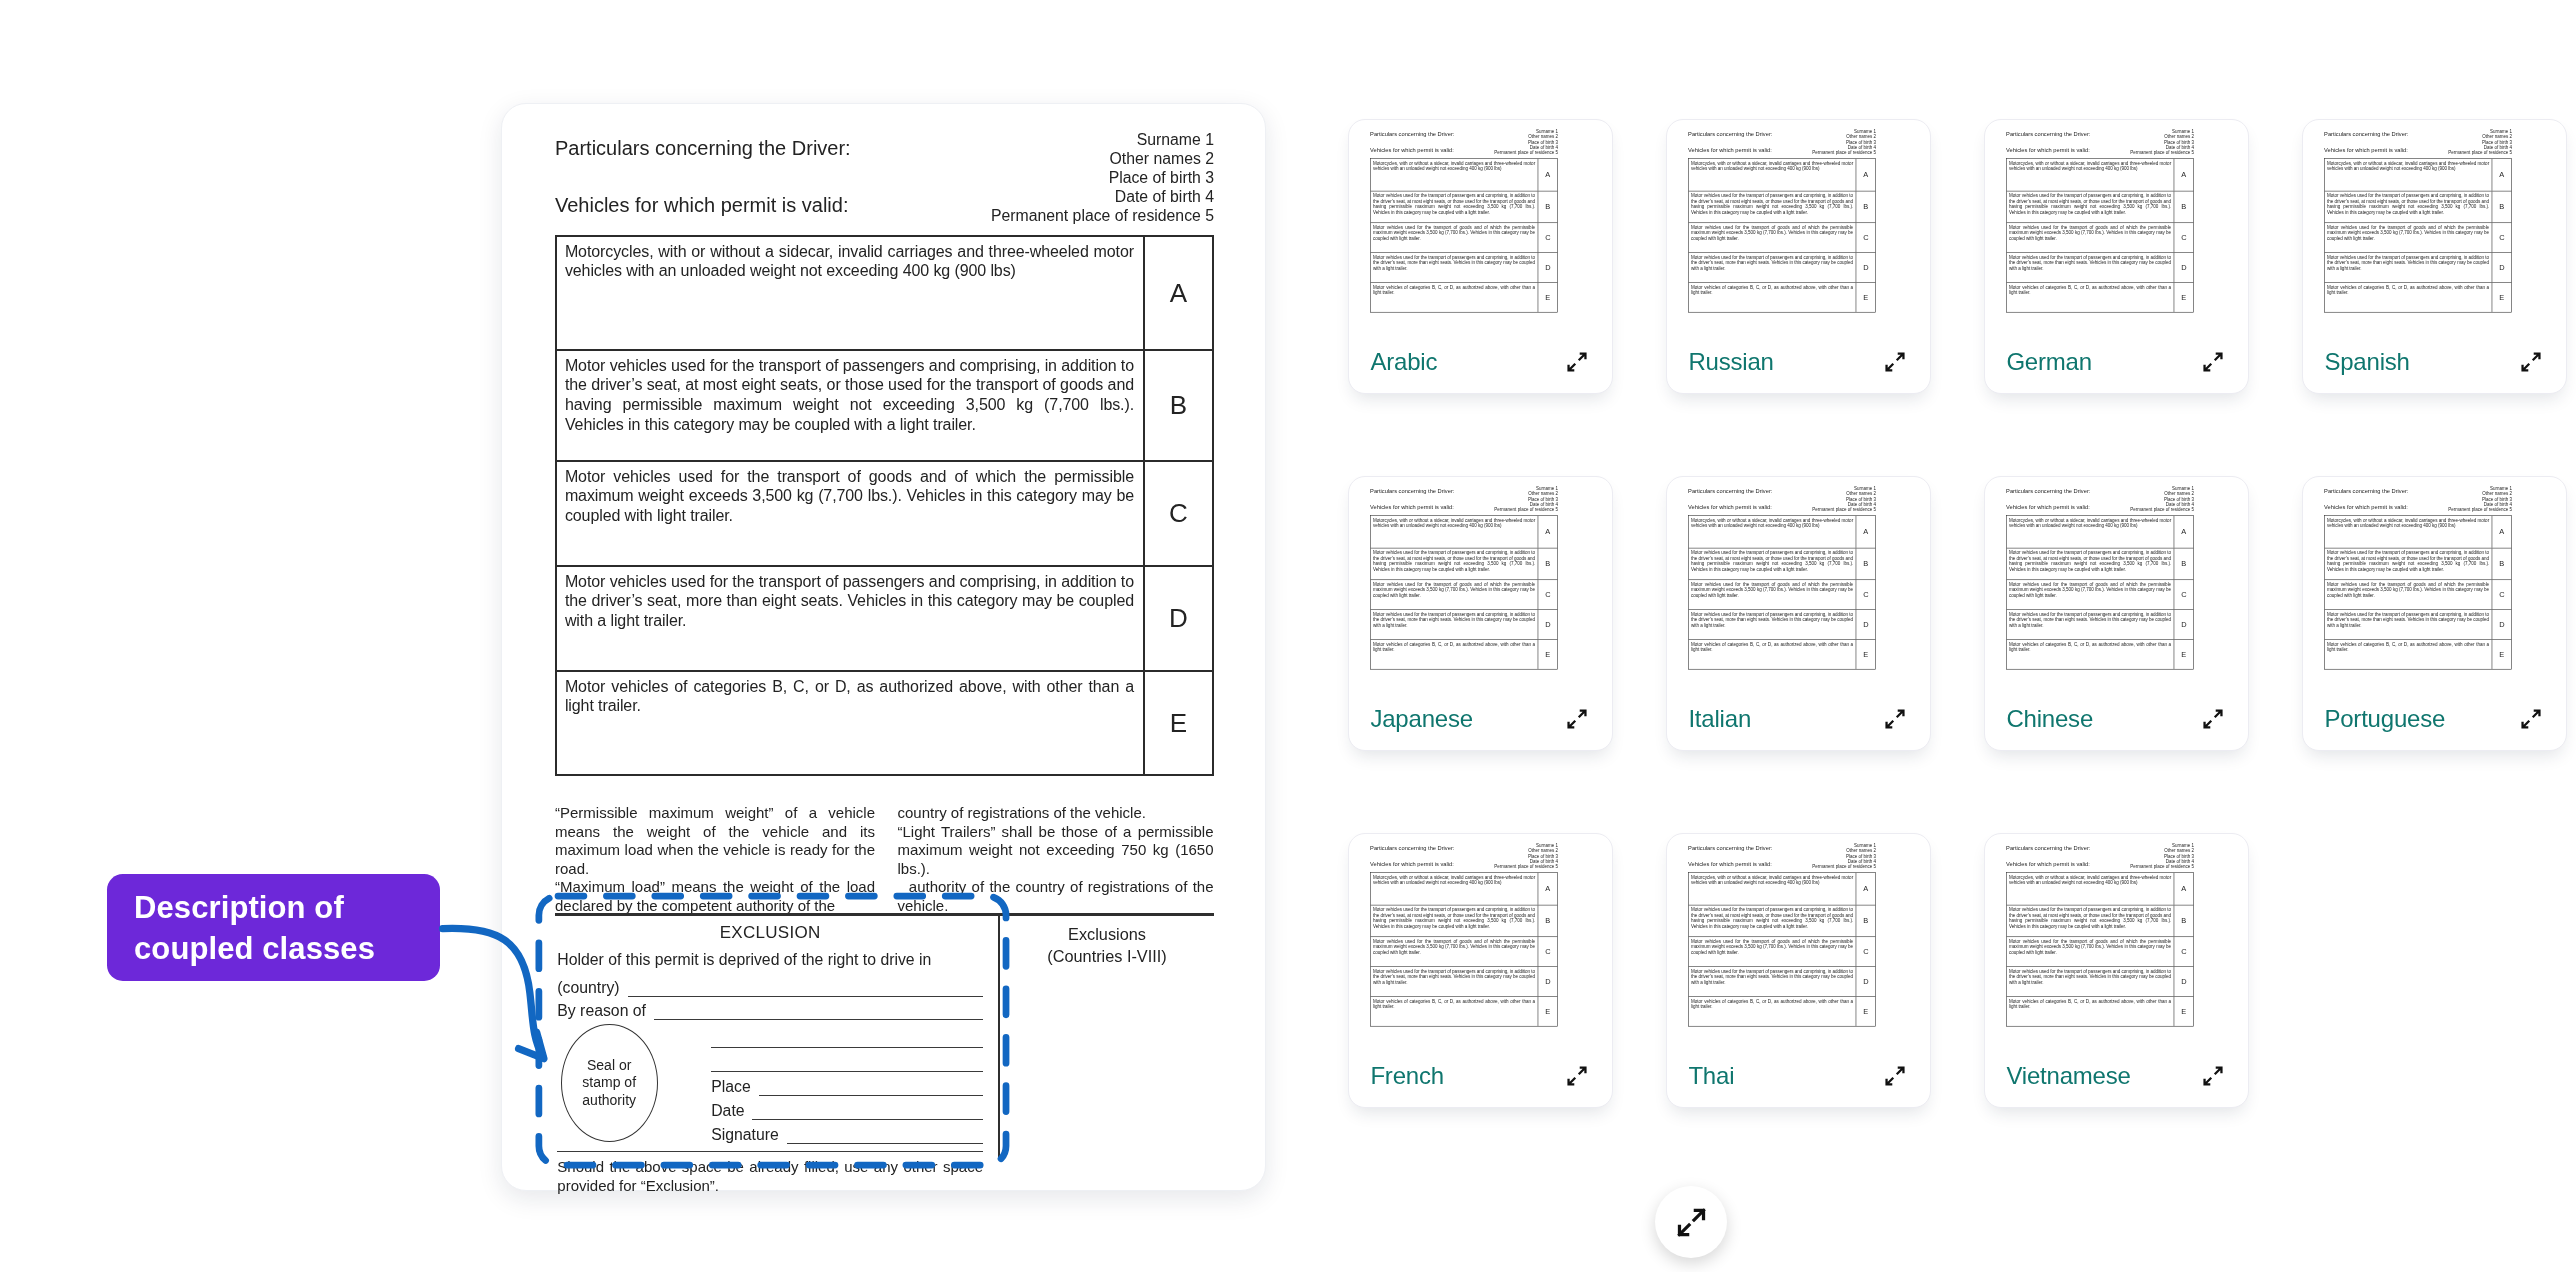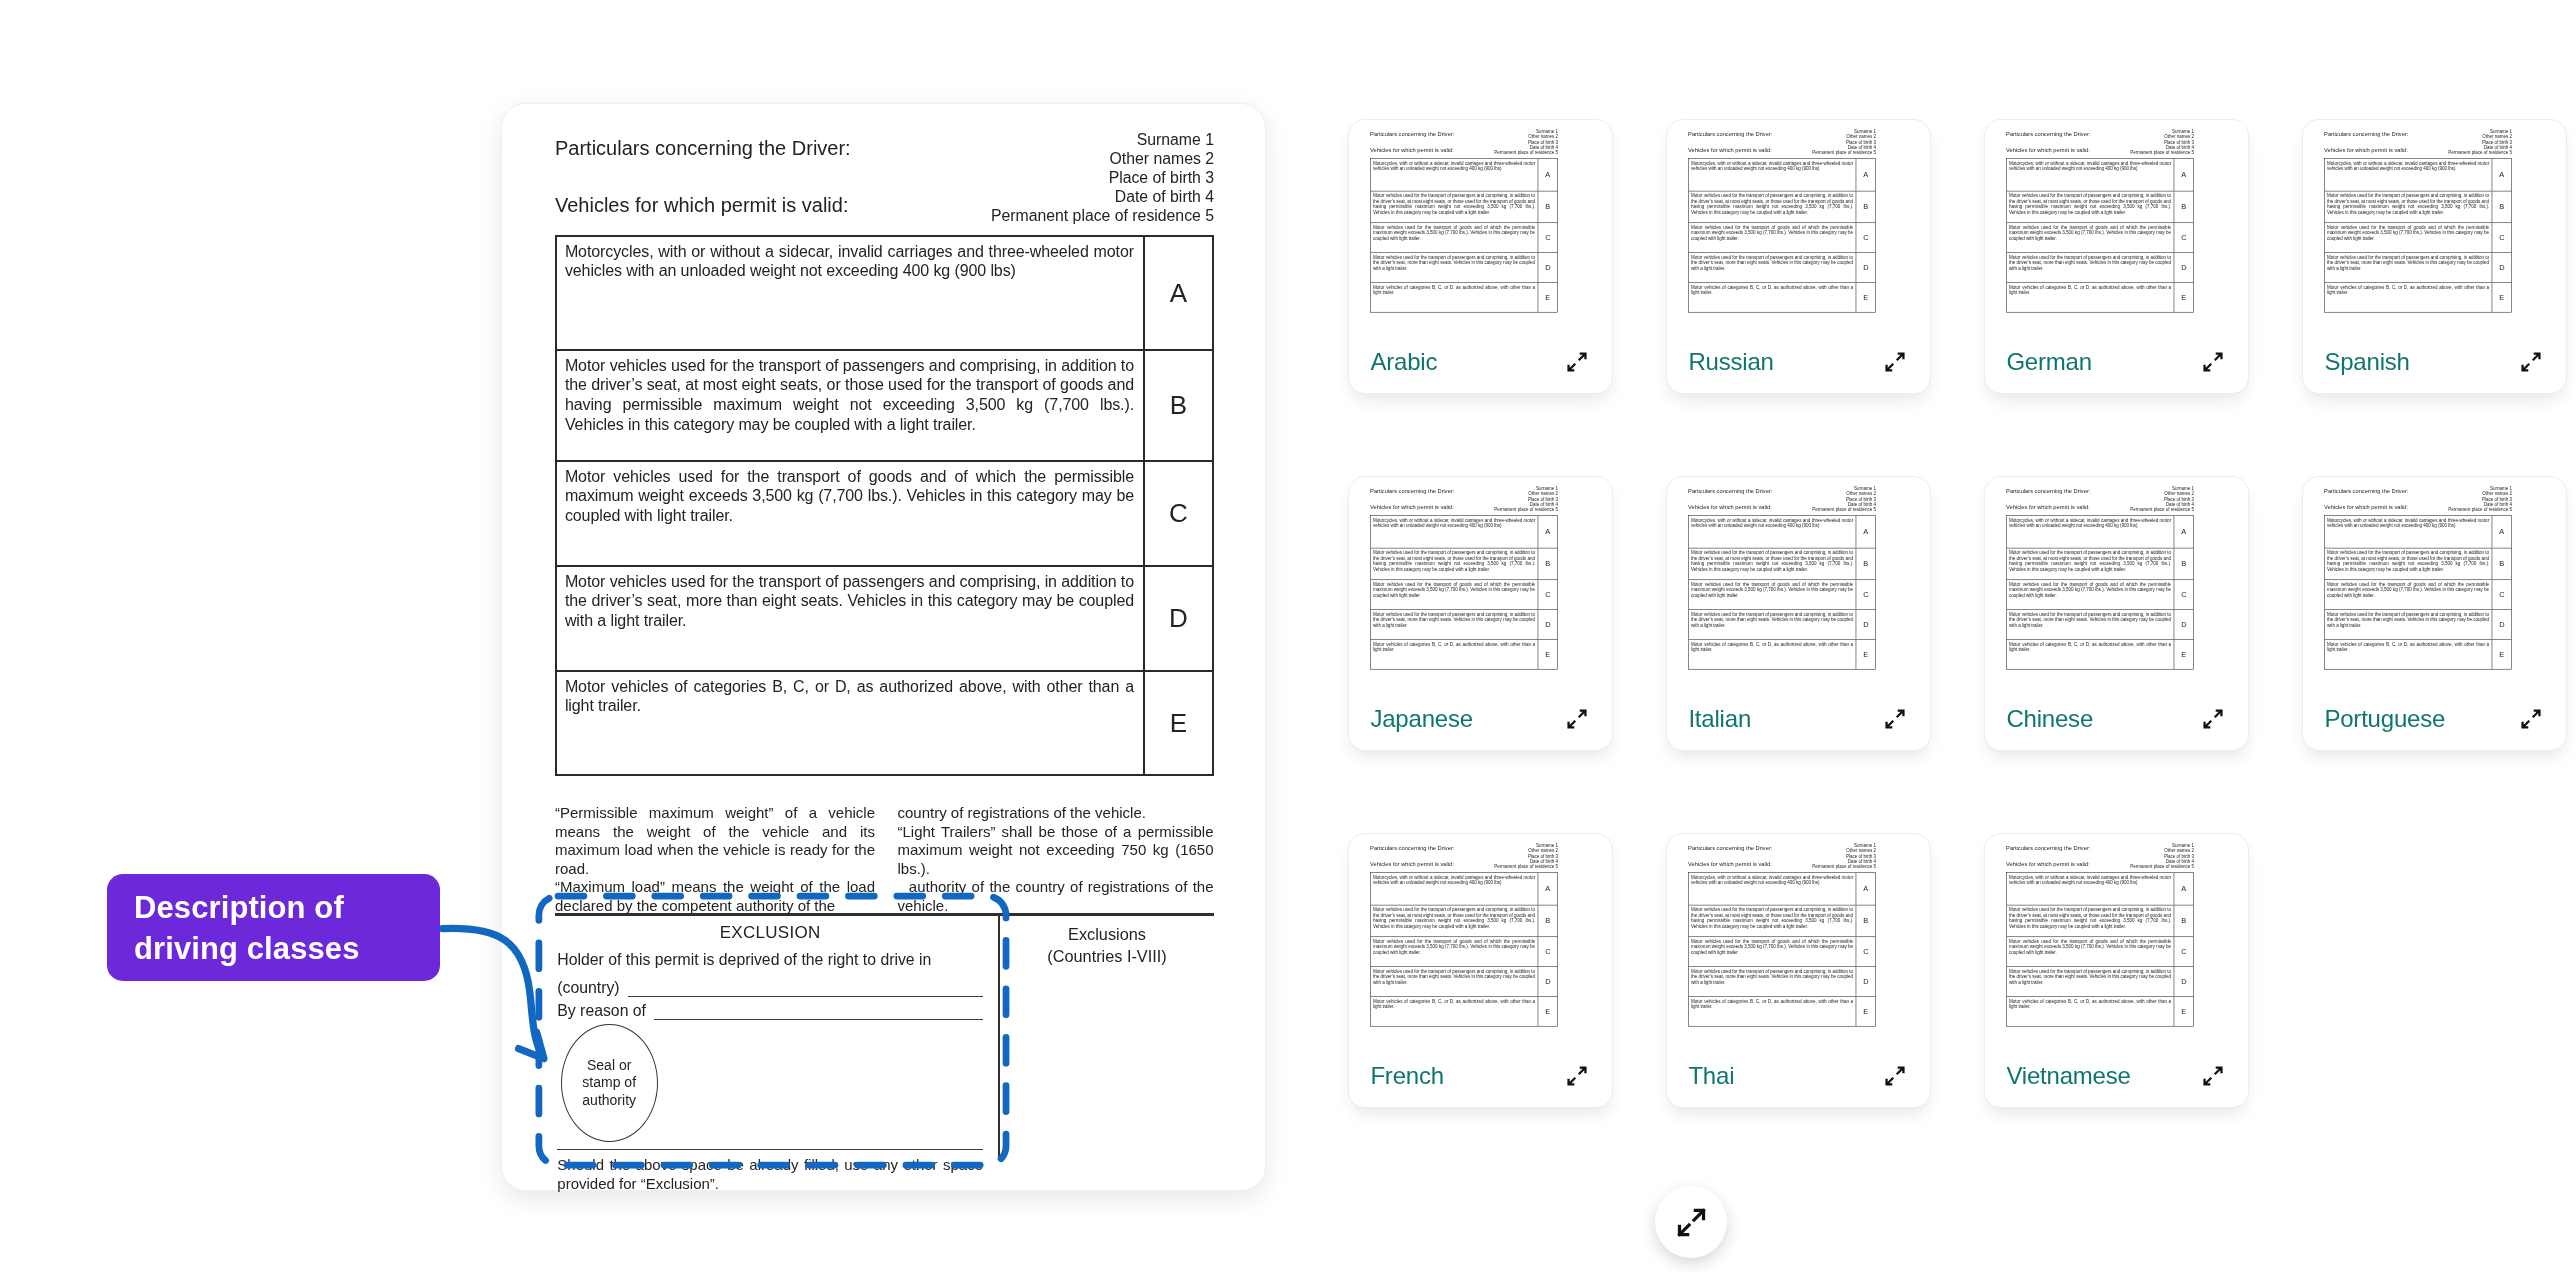--- a/index.html
+++ b/index.html
@@ -148,41 +148,61 @@
           <div class="exl-row">
             <span class="lbl">By reason of</span>
             <span class="fill-line"></span>
           </div>
           <div class="seal-wrap">
             <div class="seal-circle">
               <span>Seal or</span>
               <span>stamp of</span>
               <span>authority</span>
             </div>
+            <div class="seal-lines">
+              <div class="seal-row">
+                  <span class="fill-line"></span>
+                </div>
+              <div class="seal-row">
+                  <span class="fill-line"></span>
+                </div>
+              <div class="seal-row">
+                <span class="lbl">Place</span>
+                <span class="fill-line"></span>
+              </div>
+              <div class="seal-row">
+                <span class="lbl">Date</span>
+                <span class="fill-line"></span>
+              </div>
+              <div class="seal-row">
+                <span class="lbl">Signature</span>
+                <span class="fill-line"></span>
+              </div>
+            </div>
           </div>
           <div class="exl-note">Should the above space be already filled, use any other space provided for “Exclusion”.</div>
         </div>
         <div class="exl-divider"></div>
         <div class="exl-right">
           <div>Exclusions</div>
           <div>(Countries I-VIII)</div>
         </div>
       </div>
     </div>
 
     <div class="fab">
       <svg class="expand" width="37" height="37" viewBox="0 0 24 24">
         <path d="M14.5 4.2 H19.8 V9.5 M19.8 4.2 L13.6 10.4 M9.5 19.8 H4.2 V14.5 M4.2 19.8 L10.4 13.6" fill="none" stroke="#111" stroke-width="2.1" stroke-linecap="square"></path>
       </svg>
     </div>
   </section>
 
   <div class="callout" style="background: #6d28d9;">
     <span>Description of</span>
-    <span>driving classes</span>
+    <span>coupled classes</span>
   </div>
 
   <svg class="page-overlay" width="2576" height="1272" viewBox="0 0 4576 2260">
     <rect x="957" y="1592" width="830" height="478" rx="34" ry="34" fill="none" stroke="#1267C2" stroke-width="12" stroke-linecap="round" stroke-dasharray="46 40"></rect>
     <path d="M 786 1650 C 884 1646 930 1670 941 1764 C 947 1814 945 1842 964 1878" fill="none" stroke="#1267C2" stroke-width="13" stroke-linecap="round"></path>
     <path d="M 921 1863 L 966 1881 L 953 1834" fill="none" stroke="#1267C2" stroke-width="13" stroke-linecap="round" stroke-linejoin="round"></path>
   </svg>
 
   <section class="grid">
 

